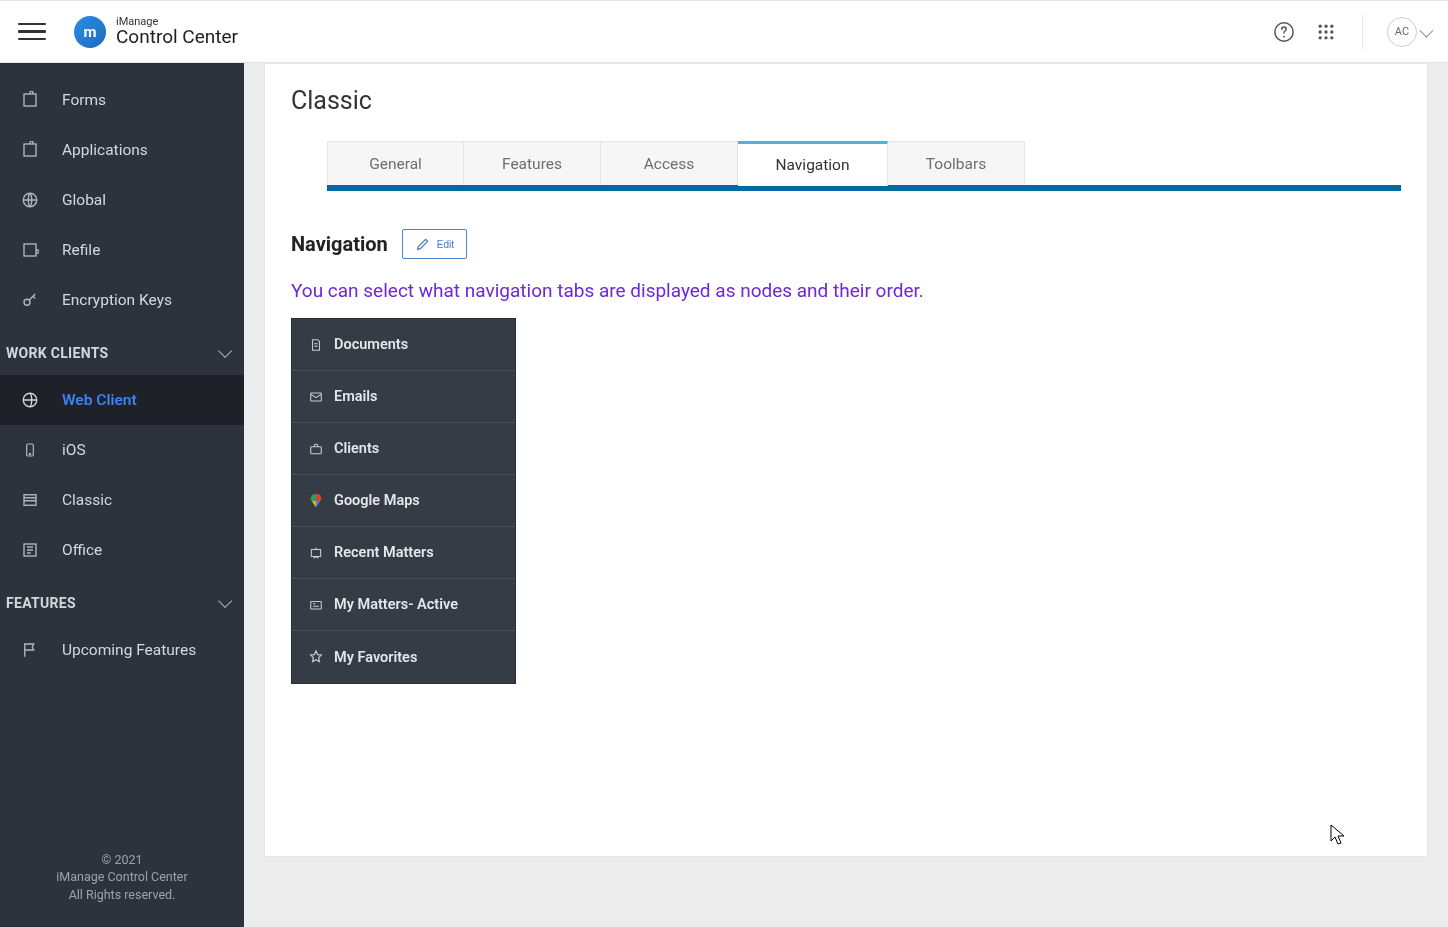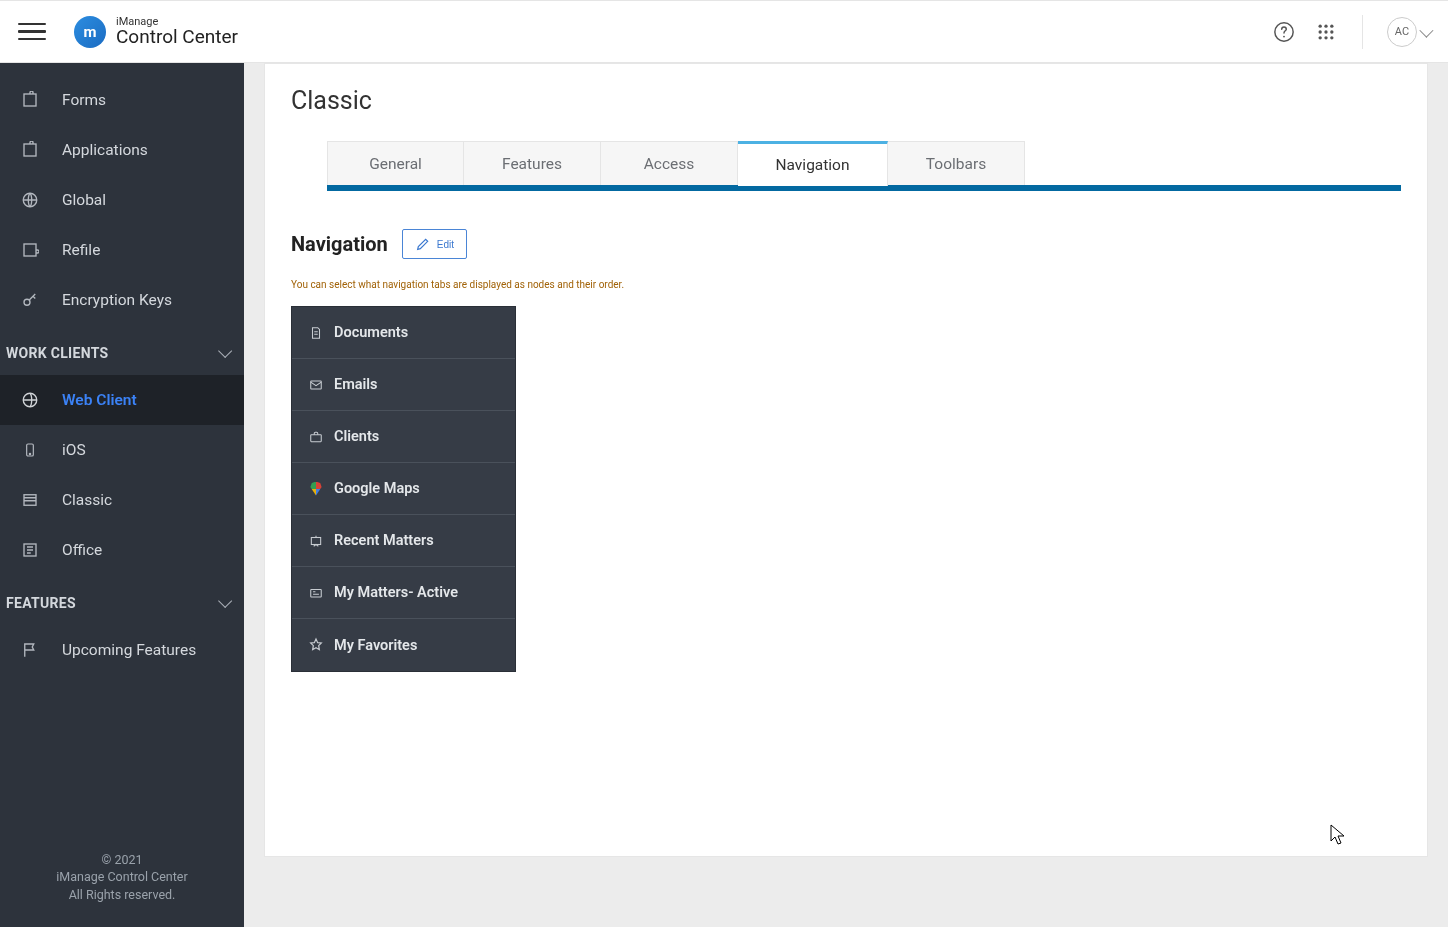--- a/index.html
+++ b/index.html
@@ -160,21 +160,21 @@
   .edit-btn {
     display:flex; align-items:center; gap:6px;
     border:1px solid #4a85d6;
     color:#3b78cf;
     font-size:10px;
     padding: 6px 12px;
     background:#fff;
     border-radius:2px;
     cursor:pointer;
   }
-  .desc { margin-top: 20px; color:#a16207; font-size:10px; }
+  .desc { margin-top: 20px; color:#6d28d9; font-size:19px; }
   .navlist {
     margin-top: 16px;
     width: 225px;
     background:#363c46;
     border:1px solid #2a2f37;
   }
   .navrow {
     height: 52px;
     display:flex; align-items:center; gap:10px;
     padding: 0 16px;

